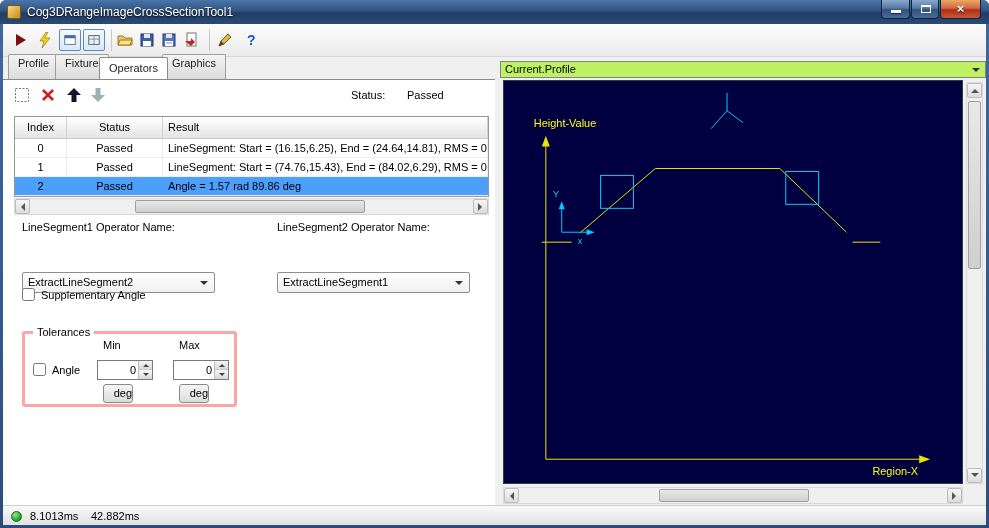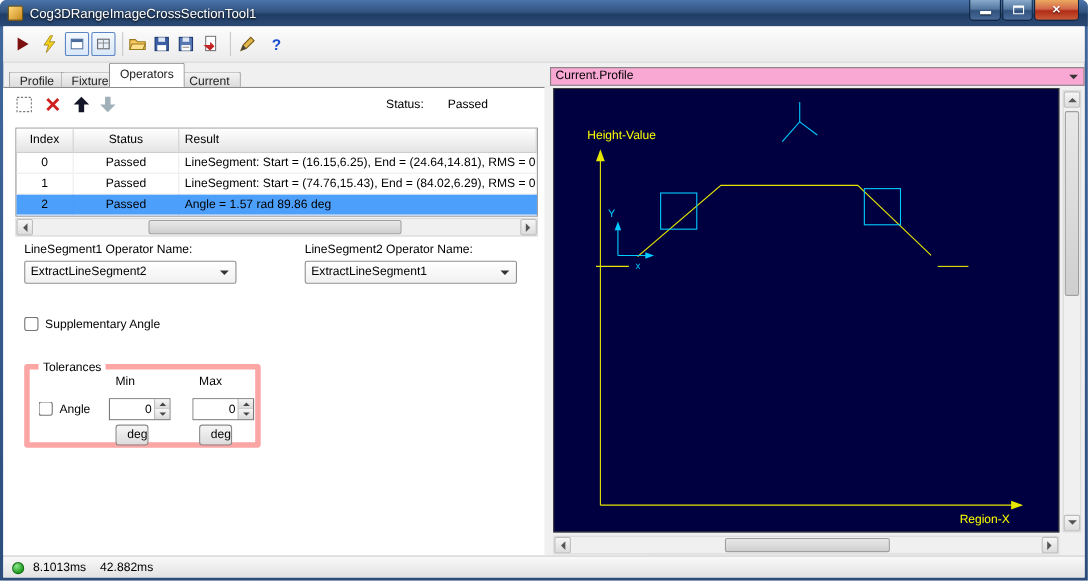--- a/index.html
+++ b/index.html
@@ -27,21 +27,21 @@
 
   
   .toolbar { position:absolute; left:0; top:0; right:0; height:33px; background:linear-gradient(180deg,#fcfcfc,#ebebeb); border-bottom:1px solid #d6d6d6; }
   .tbi { position:absolute; top:8px; width:16px; height:16px; }
   .tb-btn { position:absolute; top:5px; width:22px; height:22px; border:1px solid #5c86c5; border-radius:2px;
     background:linear-gradient(180deg,#f4f9ff,#d9e7f8); display:flex; align-items:center; justify-content:center; }
   .tb-sep { position:absolute; top:5px; width:0; height:22px; border-left:1px solid #c9c9c9; }
 
   
   .tabstrip { position:absolute; left:0; top:33px; width:494px; height:22px; }
-  .tab { position:absolute; bottom:0; padding:0 9px; height:14px; line-height:17px; background:linear-gradient(180deg,#f3f3f3,#dcdcdc);
+  .tab { position:absolute; bottom:0; padding:0 9px; height:25px; line-height:17px; background:linear-gradient(180deg,#f3f3f3,#dcdcdc);
     border:1px solid #9e9e9e; border-bottom:none; border-radius:2px 2px 0 0; color:#222; }
   .tab.active { height:22px; line-height:21px; background:#fff; border-color:#8a8a8a; z-index:2; }
 
   
   .left-panel { position:absolute; left:0; top:55px; width:588px; height:426px; background:#fff; border-top:1px solid #8a8a8a; border-right:1px solid #b9b9b9; }
   .splitter { position:absolute; left:492px; top:55px; width:5px; height:426px; background:#f0f0f0; }
   .right-panel { position:absolute; left:497px; top:37px; width:486px; height:444px; background:#f0f0f0; }
 
   
   .opsbar { position:absolute; left:0; top:0; right:0; height:30px; background:#fff; }
@@ -67,37 +67,37 @@
   .sc-btn { position:absolute; width:15px; height:15px; background:linear-gradient(180deg,#f6f6f6,#dcdcdc); border:1px solid #bdbdbd; border-radius:2px; display:flex; align-items:center; justify-content:center; }
   .sc-thumb { position:absolute; background:linear-gradient(180deg,#e8e8e8,#cfcfcf); border:1px solid #9f9f9f; border-radius:2px; }
   .tri { width:0; height:0; border:4px solid transparent; }
   .tri.left  { border-right-color:#555; margin-right:3px; }
   .tri.right { border-left-color:#555; margin-left:3px; }
   .tri.up    { border-bottom-color:#555; margin-bottom:3px; }
   .tri.down  { border-top-color:#555; margin-top:3px; }
 
   
   .fld-label { position:absolute; color:#000; }
-  .combo { position:absolute; height:21px; border:1px solid #8f8f8f; border-radius:2px; background:linear-gradient(180deg,#ffffff,#f0f0f0); line-height:19px; padding-left:5px; }
+  .combo { position:absolute; height:21px; border:1px solid #8f8f8f; border-radius:2px; background:linear-gradient(180deg,#ffffff,#f0f0f0); line-height:19px; padding-left:5px;margin-top:35px; }
   .combo .arrow { position:absolute; right:6px; top:8px; width:0; height:0; border:4px solid transparent; border-top-color:#333; }
   .chkrow { position:absolute; display:flex; align-items:center; gap:6px; }
   .chkrow input { width:13px; height:13px; margin:0; }
-  .groupbox { position:absolute; border:5px solid #fca5a5; border-radius:3px; }
+  .groupbox { position:absolute; border:3px solid #fca5a5; border-radius:3px; }
   .groupbox .legend { position:absolute; top:-8px; left:8px; background:#fff; padding:0 4px; color:#000; }
   .spinner { position:absolute; width:56px; height:20px; border:1px solid #7a7a7a; background:#fff; }
   .spinner input { position:absolute; left:0; top:0; width:40px; height:18px; border:none; outline:none; text-align:right; font:11px "Liberation Sans",sans-serif; padding-right:2px; background:#fff; }
   .spin-btns { position:absolute; right:0; top:0; width:14px; height:18px; }
   .spin-up,.spin-dn { position:absolute; left:0; width:14px; height:9px; background:linear-gradient(180deg,#f6f6f6,#dadada); border-left:1px solid #bdbdbd; display:flex; align-items:center; justify-content:center; }
   .spin-up { top:0; border-bottom:1px solid #c9c9c9; } .spin-dn { bottom:0; }
   .spin-up .t { width:0;height:0;border:3px solid transparent; border-bottom-color:#444; margin-bottom:2px; }
   .spin-dn .t { width:0;height:0;border:3px solid transparent; border-top-color:#444; margin-top:2px; }
   .btn-deg { position:absolute; width:30px; height:19px; border:1px solid #8a8a8a; border-radius:3px; background:linear-gradient(180deg,#f6f6f6,#dcdcdc); text-align:right; line-height:17px; }
 
   
-  .profile-combo { position:absolute; left:0; top:0; width:486px; height:17px; background:#f9a8d4; border:1px solid #828282; line-height:15px; padding-left:4px; }
+  .profile-combo { position:absolute; left:0; top:0; width:486px; height:17px; background:#bef264; border:1px solid #828282; line-height:15px; padding-left:4px; }
   .profile-combo .arrow { position:absolute; right:5px; top:6px; width:0; height:0; border:4px solid transparent; border-top-color:#333; }
   .gcanvas { position:absolute; left:3px; top:19px; width:460px; height:404px; background:#000040; border:1px solid #3a3a3a; }
   .gcanvas svg { display:block; width:458px; height:402px; }
 
   
   .statusbar { position:absolute; left:0; bottom:0; right:0; height:20px; background:linear-gradient(180deg,#f9f9f9,#e2e2e2); border-top:1px solid #cfcfcf; }
   .status-dot { position:absolute; left:8px; top:5px; width:11px; height:11px; border-radius:50%;
     background:radial-gradient(circle at 35% 30%, #8fe88f, #1f9e1f 70%); border:1px solid #157015; }
   .status-time1 { position:absolute; left:27px; top:4px; }
   .status-time2 { position:absolute; left:88px; top:4px; }
@@ -178,21 +178,21 @@
       <span class="tbi" style="left:240px">
         <svg viewBox="0 0 16 16">
             <text x="4" y="13" font-family="Liberation Sans, sans-serif" font-size="14" font-weight="bold" fill="#1a4fd0">?</text>
           </svg></span>
     </div>
 
     <div class="tabstrip">
       <div class="tab" style="left:5px"><span>Profile</span></div>
       <div class="tab" style="left:52px"><span>Fixture</span></div>
       <div class="tab active" style="left:96px"><span>Operators</span></div>
-      <div class="tab" style="left:159px"><span>Current</span></div>
+      <div class="tab" style="left:159px"><span>Graphics</span></div>
     </div>
 
     <div class="left-panel">
 
       <div class="opsbar">
         <span class="ops-ic" style="left:10px">
           <svg viewBox="0 0 18 18">
               <rect x="2.5" y="2.5" width="13" height="13" fill="#fff" stroke="#777" stroke-dasharray="2,1.5"></rect>
             </svg></span>
         <span class="ops-ic" style="left:36px">

